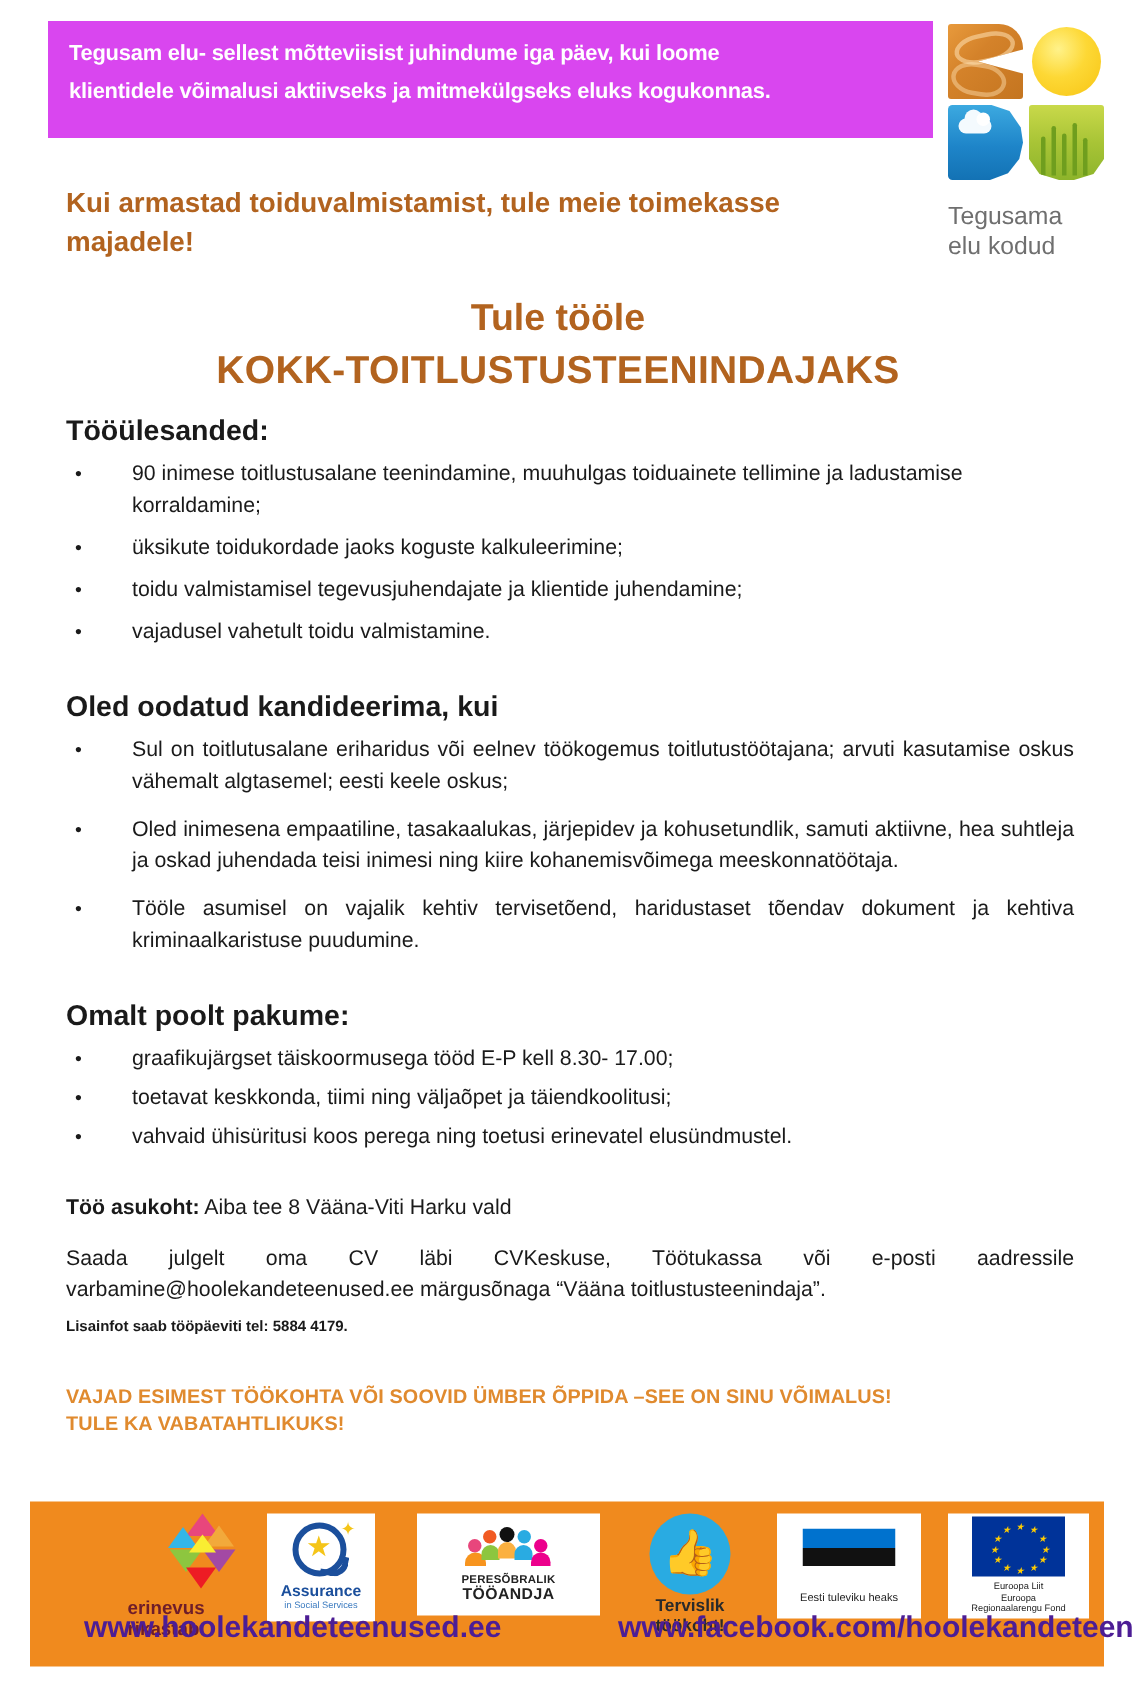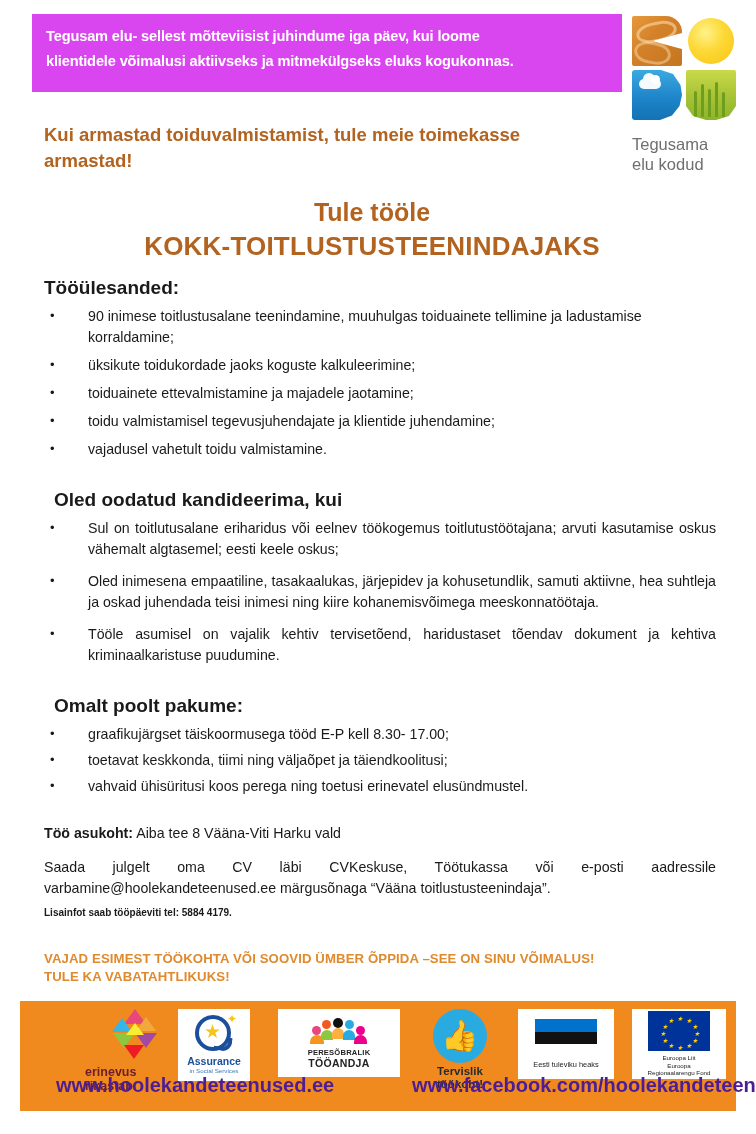--- a/index.html
+++ b/index.html
@@ -143,21 +143,21 @@
     position: absolute;
     left: 44px; top: 278px;
     width: 672px;
   }
   .sec-head {
     font-weight: bold;
     font-size: 19px;
     margin: 0 0 9px 0;
     line-height: 19px;
   }
-  .sec-head.spaced { margin-top: 30px; margin-left: 10px; }
+  .sec-head.spaced { margin-top: 30px; }
 
   ul.blist { list-style: none; margin: 0; padding: 0; }
   ul.blist > li {
     position: relative;
     padding-left: 44px;
     font-size: 14.2px;
     line-height: 21px;
     margin-bottom: 7px;
   }
   ul.blist > li::before {
@@ -344,35 +344,34 @@
     </div>
     <div class="logo-caption">
       <div>Tegusama</div>
       <div>elu kodud</div>
     </div>
   </div>
 </div>
 
 <div class="hook">
   <div>Kui armastad toiduvalmistamist, tule meie toimekasse</div>
-  <div>armastad!</div>
+  <div>majadele!</div>
 </div>
 
 <div class="title-block">
   <div class="title-1">Tule tööle</div>
   <div class="title-2">KOKK-TOITLUSTUSTEENINDAJAKS</div>
 </div>
 
 <div class="content">
 
   <div class="sec-head">Tööülesanded:</div>
   <ul class="blist">
     <li>90 inimese toitlustusalane teenindamine, muuhulgas toiduainete tellimine ja ladustamise korraldamine;</li>
     <li>üksikute toidukordade jaoks koguste kalkuleerimine;</li>
-    <li>toiduainete ettevalmistamine ja majadele jaotamine;</li>
     <li>toidu valmistamisel tegevusjuhendajate  ja klientide juhendamine;</li>
     <li>vajadusel vahetult  toidu valmistamine.</li>
   </ul>
 
   <div class="sec-head spaced">Oled oodatud kandideerima, kui</div>
   <ul class="blist justify">
     <li>Sul on toitlutusalane eriharidus või eelnev töökogemus toitlutustöötajana; arvuti kasutamise oskus vähemalt algtasemel; eesti keele oskus;</li>
     <li>Oled inimesena empaatiline, tasakaalukas, järjepidev ja kohusetundlik, samuti aktiivne, hea suhtleja ja oskad juhendada teisi inimesi ning kiire kohanemisvõimega meeskonnatöötaja.</li>
     <li>Tööle asumisel on vajalik kehtiv tervisetõend, haridustaset tõendav dokument ja kehtiva kriminaalkaristuse puudumine.</li>
   </ul>

